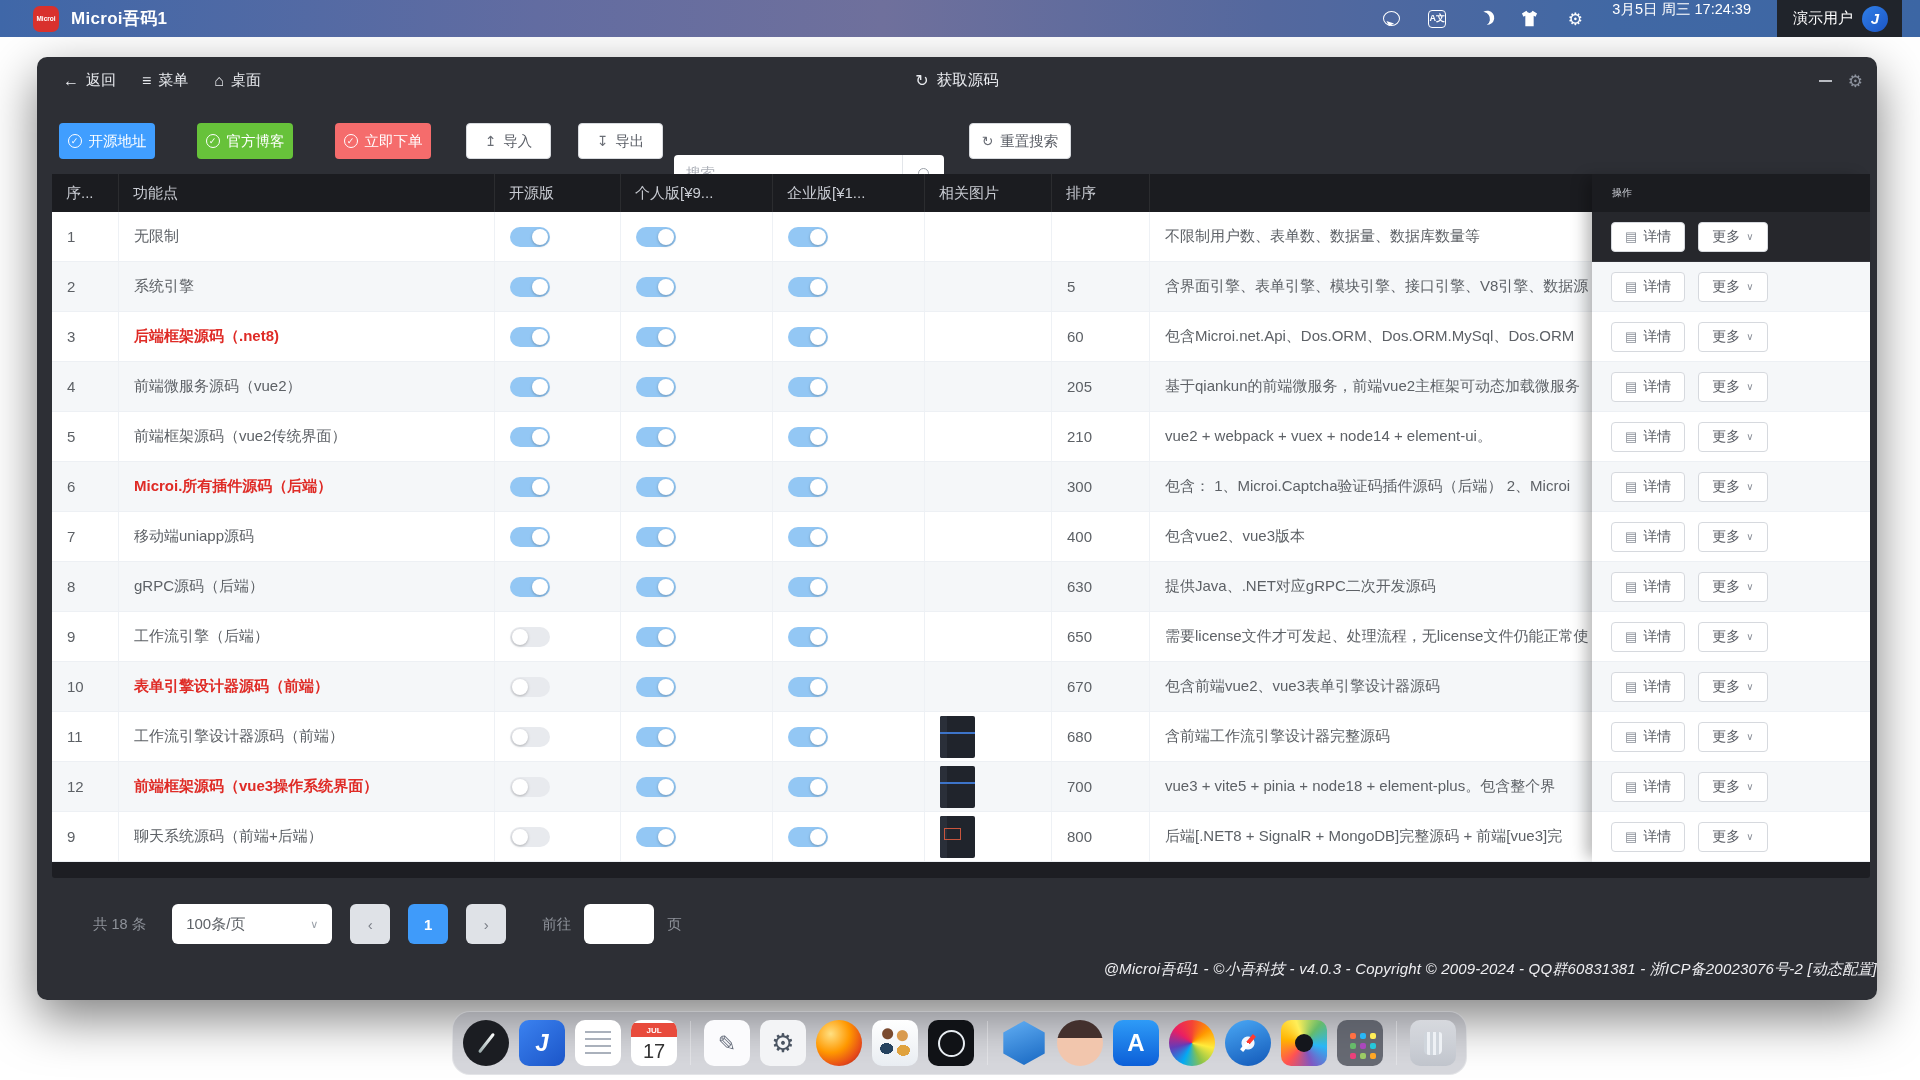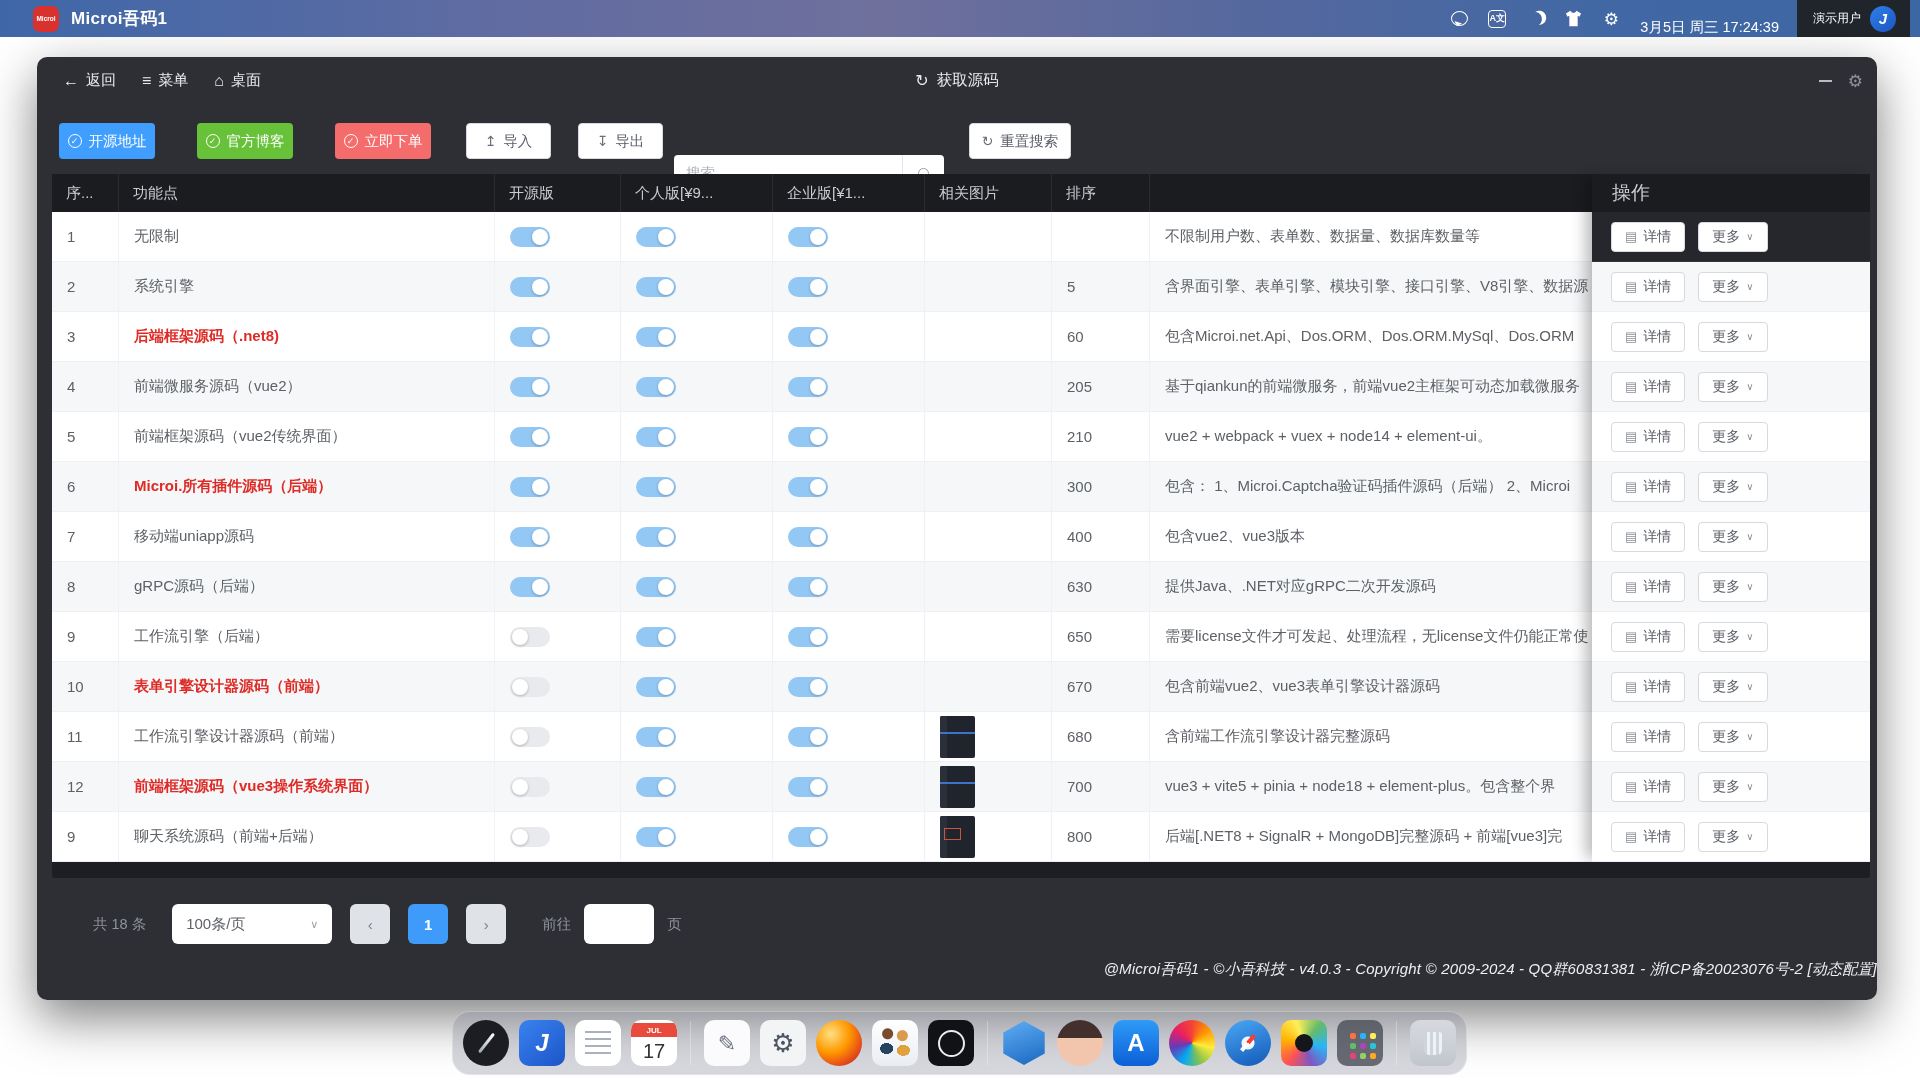--- a/index.html
+++ b/index.html
@@ -15,31 +15,31 @@
       linear-gradient(180deg,#6b74a6 0%,#7b77a6 10%,#5b66920 0%,#4e5a86 26%,#37426a 40%,#272f4e 54%,#1e2134 68%,#141422 82%,#0d0b13 100%);
   }
 
   
   .taskbar { position:absolute; left:0; top:0; width:1920px; height:37px;
     background:linear-gradient(90deg,#3f67a8,#626ca1 28%,#6f709c 46%,#54689e 66%,#4168a4 84%,#3c66a4);
     display:flex; align-items:center; color:#fff; z-index:50; }
   .tb-logo { width:26px; height:26px; margin-left:33px; background:#d9312d; border-radius:7px;
     display:flex; align-items:center; justify-content:center; font-size:6.5px; font-weight:bold; color:#fff; }
   .tb-title { margin-left:12px; font-size:17px; font-weight:bold; letter-spacing:.3px; }
-  .tb-right { position:absolute; right:0; top:0; height:37px; display:flex; align-items:flex-end; }
+  .tb-right { position:absolute; right:0; top:0; height:37px; display:flex; align-items:flex-start;gap:8px; }
   .tb-icon { width:38px; height:37px; display:flex; align-items:center; justify-content:center; cursor:pointer; }
   .i-chat { width:17px; height:15px; border:1.8px solid #fff; border-radius:50% 50% 50% 50%; position:relative; }
   .i-chat::after { content:''; position:absolute; left:1px; bottom:-5px; border:4px solid transparent; border-top-color:#fff; transform:rotate(18deg); }
   .i-translate { width:18px; height:18px; border:1.7px solid #fff; border-radius:4px; font-size:9px; font-weight:bold;
     display:flex; align-items:center; justify-content:center; gap:1px; }
   .i-moon { width:14px; height:14px; border-radius:50%; box-shadow:4px -2px 0 0 #fff; transform:rotate(10deg); }
   .i-gear { font-size:17px; color:#fff; font-family:"DejaVu Sans",sans-serif; }
   .tb-date { margin:0 18px 0 10px; font-size:14.5px; white-space:nowrap; }
   .tb-user { height:37px; background:#20242b; display:flex; align-items:center; padding:0 14px 0 16px; gap:9px; cursor:pointer; }
-  .tb-user-name { font-size:12px; }
+  .tb-user-name { font-size:15px; }
   .tb-avatar { width:26px; height:26px; border-radius:50%; background:linear-gradient(140deg,#2f7fe8,#1c55c4);
     display:flex; align-items:center; justify-content:center; color:#fff; font-weight:bold; font-style:italic; font-size:15px; }
   .tb-edge { width:10px; }
 
   
   .window { position:absolute; left:37px; top:57px; width:1840px; height:943px;
     background:rgba(38,40,46,.97); border-radius:10px; box-shadow:0 18px 50px rgba(0,0,0,.5); z-index:20; }
 
   .win-header { position:absolute; left:0; top:0; width:100%; height:47px; display:flex; align-items:center; color:#e8eaee; }
   .wh-item { display:flex; align-items:center; gap:7px; font-size:15px; margin-left:26px; cursor:pointer; }
@@ -89,21 +89,21 @@
   .switch.on { background:#93c7f4; }
   .switch.on::after { left:auto; right:2px; }
   .thumb { width:35px; height:42px; background:#20242c; border-radius:2px; position:relative; cursor:pointer; overflow:hidden; }
   .thumb::before { content:''; position:absolute; left:0; top:0; width:7px; height:100%; background:#2a2f39; }
   .thumb::after { content:''; position:absolute; left:0; right:0; top:16px; height:2px; background:#3d74c9; }
   .thumb.code-3::after { background:#c9553d; height:10px; top:12px; left:4px; right:14px; background:transparent; border:1.5px solid #c9553d; }
 
   
   .action-col { position:absolute; top:0; right:0; width:278px; height:688px;
     box-shadow:-10px 0 14px -4px rgba(0,0,0,.28); }
-  .ath { height:38px; background:#1b1c20; color:#c9ccd3; font-size:19px; display:flex; align-items:center; padding-left:20px; }
+  .ath { height:38px; background:#1b1c20; color:#c9ccd3; font-size:10px; display:flex; align-items:center; padding-left:20px; }
   .atd { height:50px; background:#fff; border-bottom:1px solid #edf0f4; display:flex; align-items:center; gap:13px; padding-left:19px; }
   .atd.striped { background:#f5f7f9; }
   .atd.dark { background:#26272c; border-bottom:1px solid #33343a; }
   .abtn { height:30px; padding:0 13px; background:#fff; border:1px solid #d6d9de; border-radius:4px;
     display:flex; align-items:center; gap:6px; font-size:14px; color:#5a5e66; cursor:pointer; }
   .abtn .doc { font-size:13px; color:#8a8f98; font-family:"DejaVu Sans",sans-serif; }
   .abtn .chev { font-size:10px; color:#8a8f98; }
 
   .scroll-strip { position:absolute; left:15px; top:805px; width:1818px; height:16px; background:#1d1e23; border-radius:0 0 3px 3px; }
 

